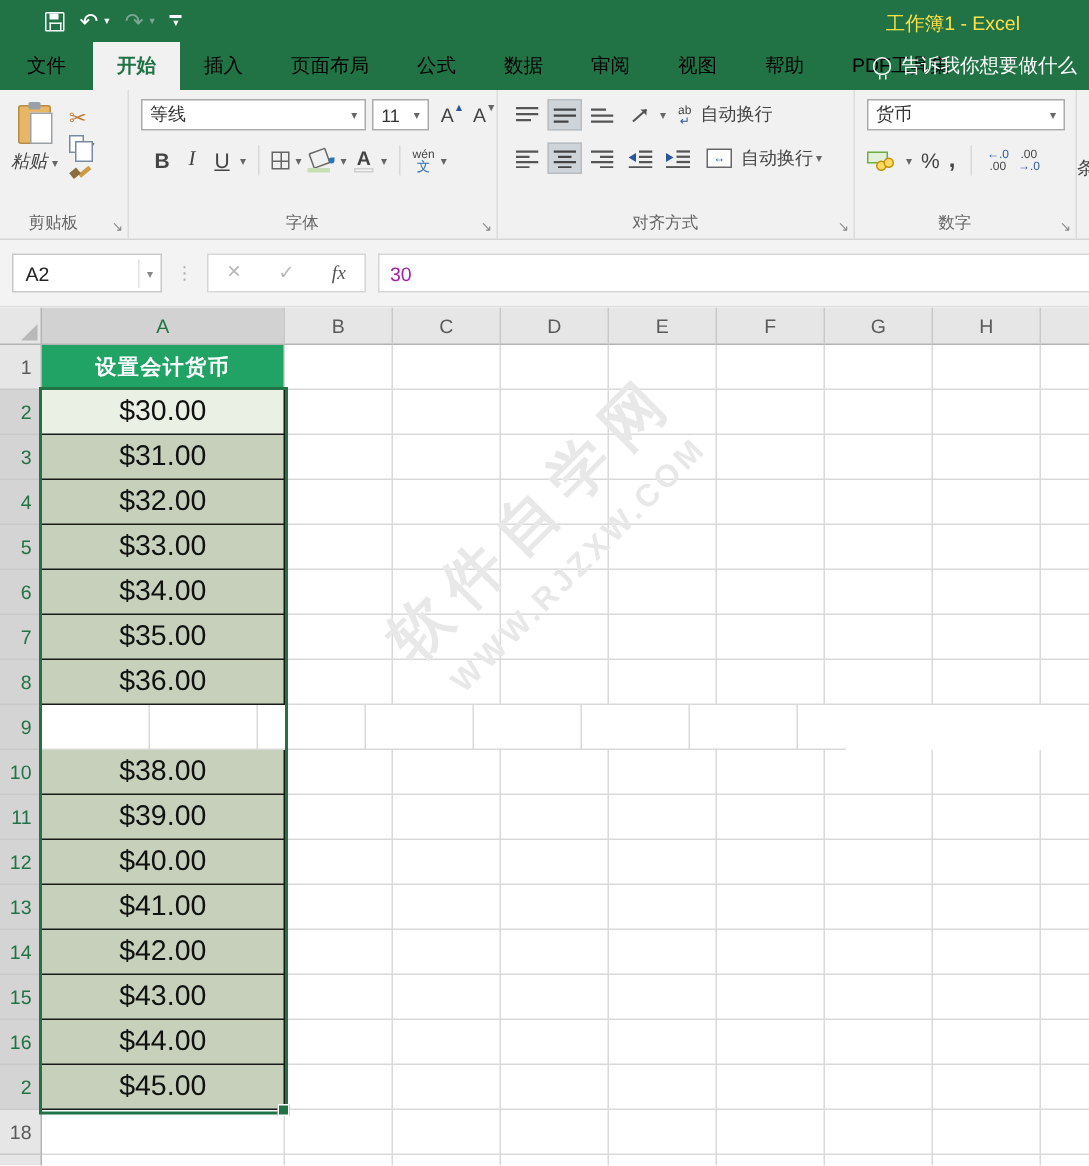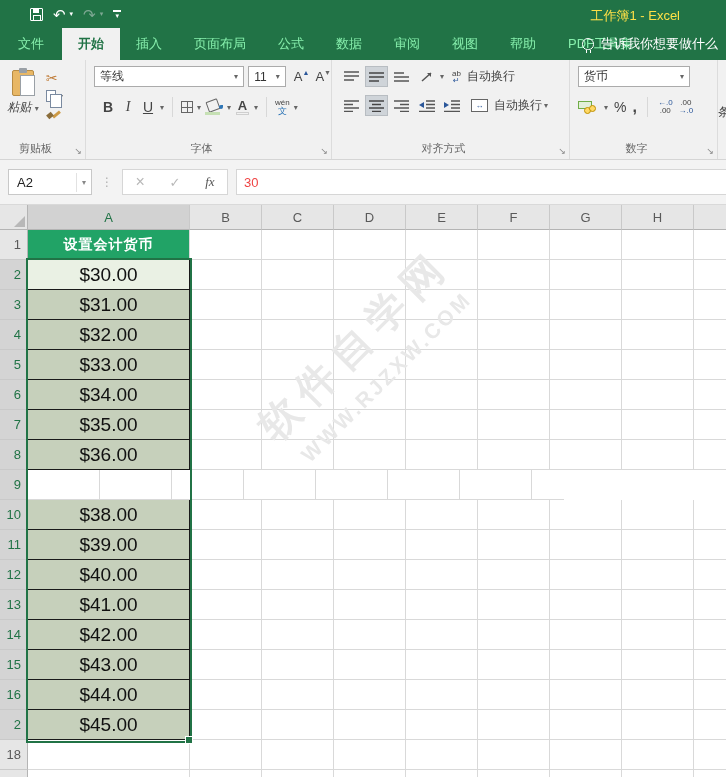--- a/index.html
+++ b/index.html
@@ -14,21 +14,21 @@
   .save-ic::before { content:""; position:absolute; top:0; left:2px; width:6px; height:4px; background:#fff; }
   .save-ic::after { content:""; position:absolute; bottom:0; left:2px; width:6px; height:4px; border:1px solid #fff; border-bottom:none; }
   .mini-caret { font-size:7px; margin-left:-6px; }
   .disabled { color:#7ea893; }
   .qat-custom { display:flex; flex-direction:column; align-items:center; font-size:7px; line-height:4px; }
   .qat-custom .bar { width:8px; height:1.5px; background:#fff; margin-bottom:2px; }
   .doc-title { position:absolute; right:46px; top:7px; color:#fde047; font-size:13px; }
 
   
   .tabrow { height:32px; background:#217346; display:flex; align-items:stretch; position:relative; }
-  .tab { color:#86efac; font-size:13px; padding:0 16px; display:flex; align-items:center; cursor:default; }
+  .tab { color:#000000; font-size:13px; padding:0 16px; display:flex; align-items:center; cursor:default; }
   .tab.file { padding:0 18px; }
   .tab.active { background:#f1f1f1; color:#217346; font-weight:bold; }
   .tellme { position:absolute; right:8px; top:0; height:32px; display:flex; align-items:center; gap:7px; color:#fff; font-size:13px; }
   .bulb { width:12px; height:12px; border:1.5px solid #fff; border-radius:50% 50% 45% 45%; position:relative; }
   .bulb::after { content:""; position:absolute; left:3px; bottom:-4px; width:3px; height:3px; border-left:1.5px solid #fff; border-right:1.5px solid #fff; }
 
   
   .ribbon { height:100px; background:#f1f1f1; border-bottom:1px solid #d5d5d5; display:flex; position:relative; }
   .grp { position:relative; border-right:1px solid #dcdcdc; padding-top:6px; }
   .grp-label { position:absolute; bottom:3px; left:0; right:14px; text-align:center; font-size:11px; color:#666; }
@@ -79,42 +79,42 @@
   .arow + .arow { margin-top:8px; }
   .abtn { width:23px; height:21px; display:flex; align-items:center; justify-content:center; border:1px solid transparent; }
   .abtn.on { background:#cfd4d9; border-color:#b8bdc2; }
   .abtn svg { display:block; }
   .atext { font-size:12px; color:#444; margin-left:4px; white-space:nowrap; }
   .wrapic { display:flex; flex-direction:column; line-height:7px; align-items:center; margin-left:6px; }
   .wrapic .ab { font-size:8px; color:#444; } .wrapic .ret { font-size:8px; color:#2b579a; }
   .mergeic { width:17px; height:13px; border:1px solid #666; display:flex; align-items:center; justify-content:center; font-size:8px; color:#2b579a; margin-left:6px; background:#fff; }
 
   .g-num { width:148px; padding-left:8px; }
-  .num-combo { width:112px; }
+  .num-combo { width:132px; }
   .nrow2 { display:flex; align-items:center; gap:6px; margin-top:10px; }
   .acct { position:relative; width:20px; height:15px; }
   .acct .bill { position:absolute; left:0; top:1px; width:14px; height:8px; background:#e2efd9; border:1px solid #70ad47; }
   .acct .coin { position:absolute; width:7px; height:7px; border-radius:50%; background:#ffd966; border:1px solid #bf9000; }
   .acct .c1 { left:6px; top:7px; } .acct .c2 { left:11px; top:5px; }
   .pct { font-size:14px; color:#444; }
   .comma { font-size:16px; color:#444; font-weight:bold; }
   .decic { display:flex; flex-direction:column; line-height:8px; font-size:8px; color:#444; text-align:center; }
   .decic .blue { color:#2b579a; }
   .g-part { width:8px; overflow:hidden; border-right:none; display:flex; align-items:center; font-size:12px; color:#444; }
 
   
   .fbar { height:45px; background:#f3f3f3; display:flex; align-items:center; border-bottom:1px solid #d9d9d9; position:relative; }
-  .namebox { margin-left:8px; width:84px; height:26px; background:#fff; border:1px solid #c8c8c8; display:flex; align-items:center; font-size:13px; color:#222; padding-left:8px; }
+  .namebox { margin-left:8px; width:100px; height:26px; background:#fff; border:1px solid #c8c8c8; display:flex; align-items:center; font-size:13px; color:#222; padding-left:8px; }
   .namebox .caret { margin-left:auto; font-size:8px; color:#888; border-left:1px solid #e2e2e2; padding:5px 5px; }
   .fdots { color:#b0b0b0; font-size:12px; margin:0 9px; }
   .fxbox { width:106px; height:26px; background:#fff; border:1px solid #d6d6d6; display:flex; align-items:center; justify-content:space-around; }
   .fx-x { color:#b8b8b8; font-size:16px; }
   .fx-c { color:#b8b8b8; font-size:13px; }
   .fx-f { color:#555; font-size:13px; font-style:italic; font-family:"Liberation Serif",serif; }
-  .fcontent { flex:1; height:26px; background:#fff; border:1px solid #d6d6d6; border-right:none; margin-left:8px; display:flex; align-items:center; font-size:13px; color:#ef4444; padding-left:7px; }
+  .fcontent { flex:1; height:26px; background:#fff; border:1px solid #d6d6d6; border-right:none; margin-left:8px; display:flex; align-items:center; font-size:13px; color:#a21caf; padding-left:7px; }
 
   
   .sheet { position:relative; height:572px; overflow:hidden; background:#fff; }
   .grid-head { display:flex; height:25px; }
   .corner { width:28px; height:25px; background:#e6e6e6; border-right:1px solid #b4b4b4; border-bottom:1px solid #b4b4b4; position:relative; }
   .corner::after { content:""; position:absolute; right:2px; bottom:2px; border-left:11px solid transparent; border-bottom:11px solid #b8b8b8; }
   .col-h { width:72px; height:25px; background:#e6e6e6; border-right:1px solid #c9c9c9; border-bottom:1px solid #b4b4b4; display:flex; align-items:center; justify-content:center; font-size:13px; color:#5a5a5a; }
   .col-h.col-a { width:162px; background:#d2d2d2; color:#217346; }
   .col-h.col-part { width:32px; border-right:none; }
   .grow { display:flex; height:30px; }

